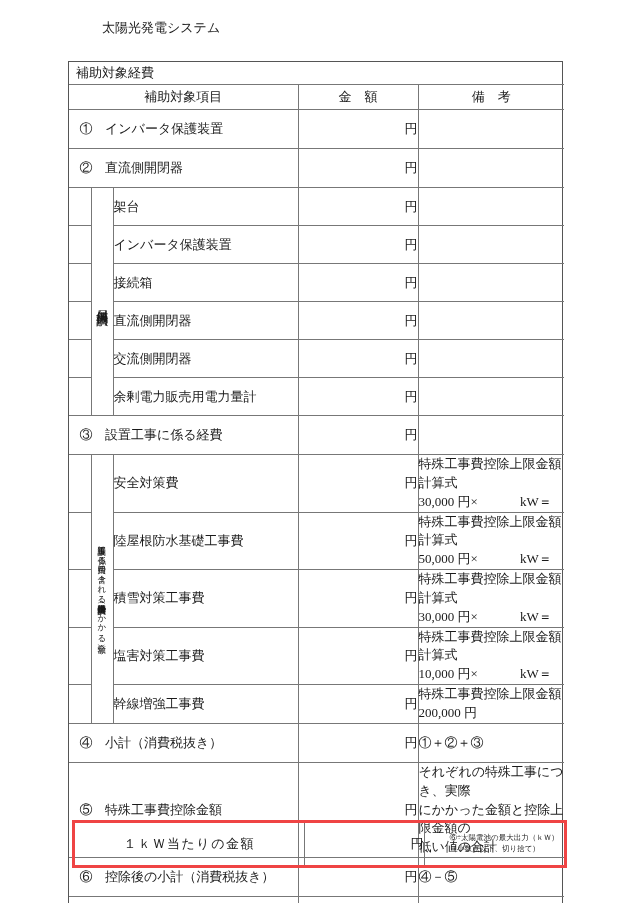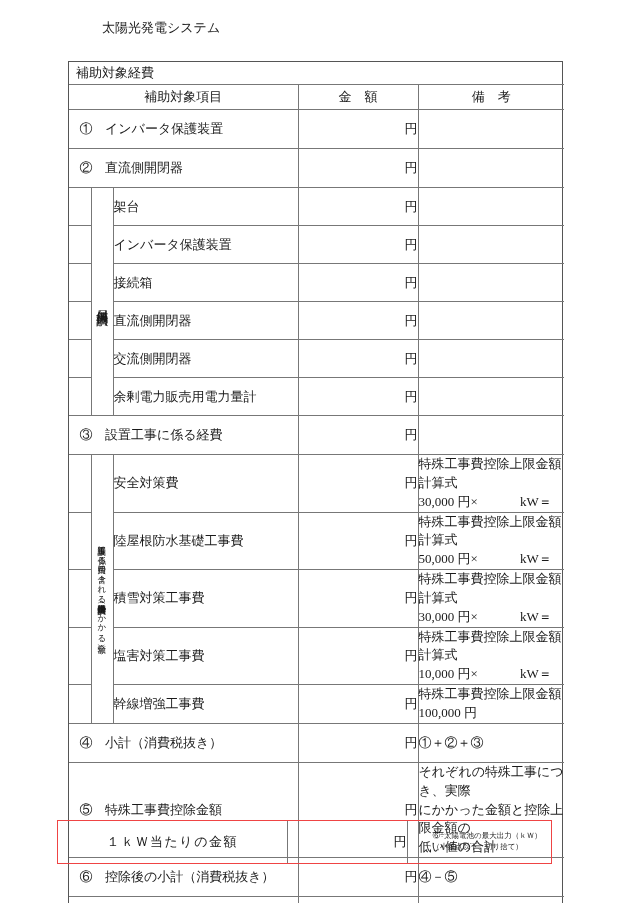--- a/index.html
+++ b/index.html
@@ -151,24 +151,24 @@
     flex-wrap: wrap;
     align-content: center;
     justify-content: center;
     margin: 0 auto;
   }
   .vwrap-2 span { display: block; }
 
   
   .sheet2 {
     position: absolute;
-    left: 57px;
+    left: 72px;
     top: 820px;
     width: 495px;
-    border: 1px solid #ef4444;
+    border: 3px solid #ef4444;
     box-sizing: border-box;
   }
   .sheet2 table { border-collapse: collapse; width: 100%; table-layout: fixed; }
   .sheet2 td {
     border: 1px solid #777;
     padding: 0;
     height: 42px;
     vertical-align: middle;
   }
   .sheet2 tr td:first-child { border-left: 0; }
@@ -325,21 +325,21 @@
       <span class="r-l">特殊工事費控除上限金額計算式</span>
       <span class="r-l">10,000 円×　　　 kW＝</span>
     </td>
   </tr>
   <tr>
     <td></td>
     <td class="sub-item">幹線増強工事費</td>
     <td class="amt-cell">円</td>
     <td class="rem-cell">
       <span class="r-l">特殊工事費控除上限金額</span>
-      <span class="r-l">100,000 円</span>
+      <span class="r-l">200,000 円</span>
     </td>
   </tr>
 
   <tr>
     <td colspan="3" class="item-main">
       <div class="item-line">
         <span class="num">④</span>
         <span class="lbl">小計（消費税抜き）</span>
       </div>
     </td>

